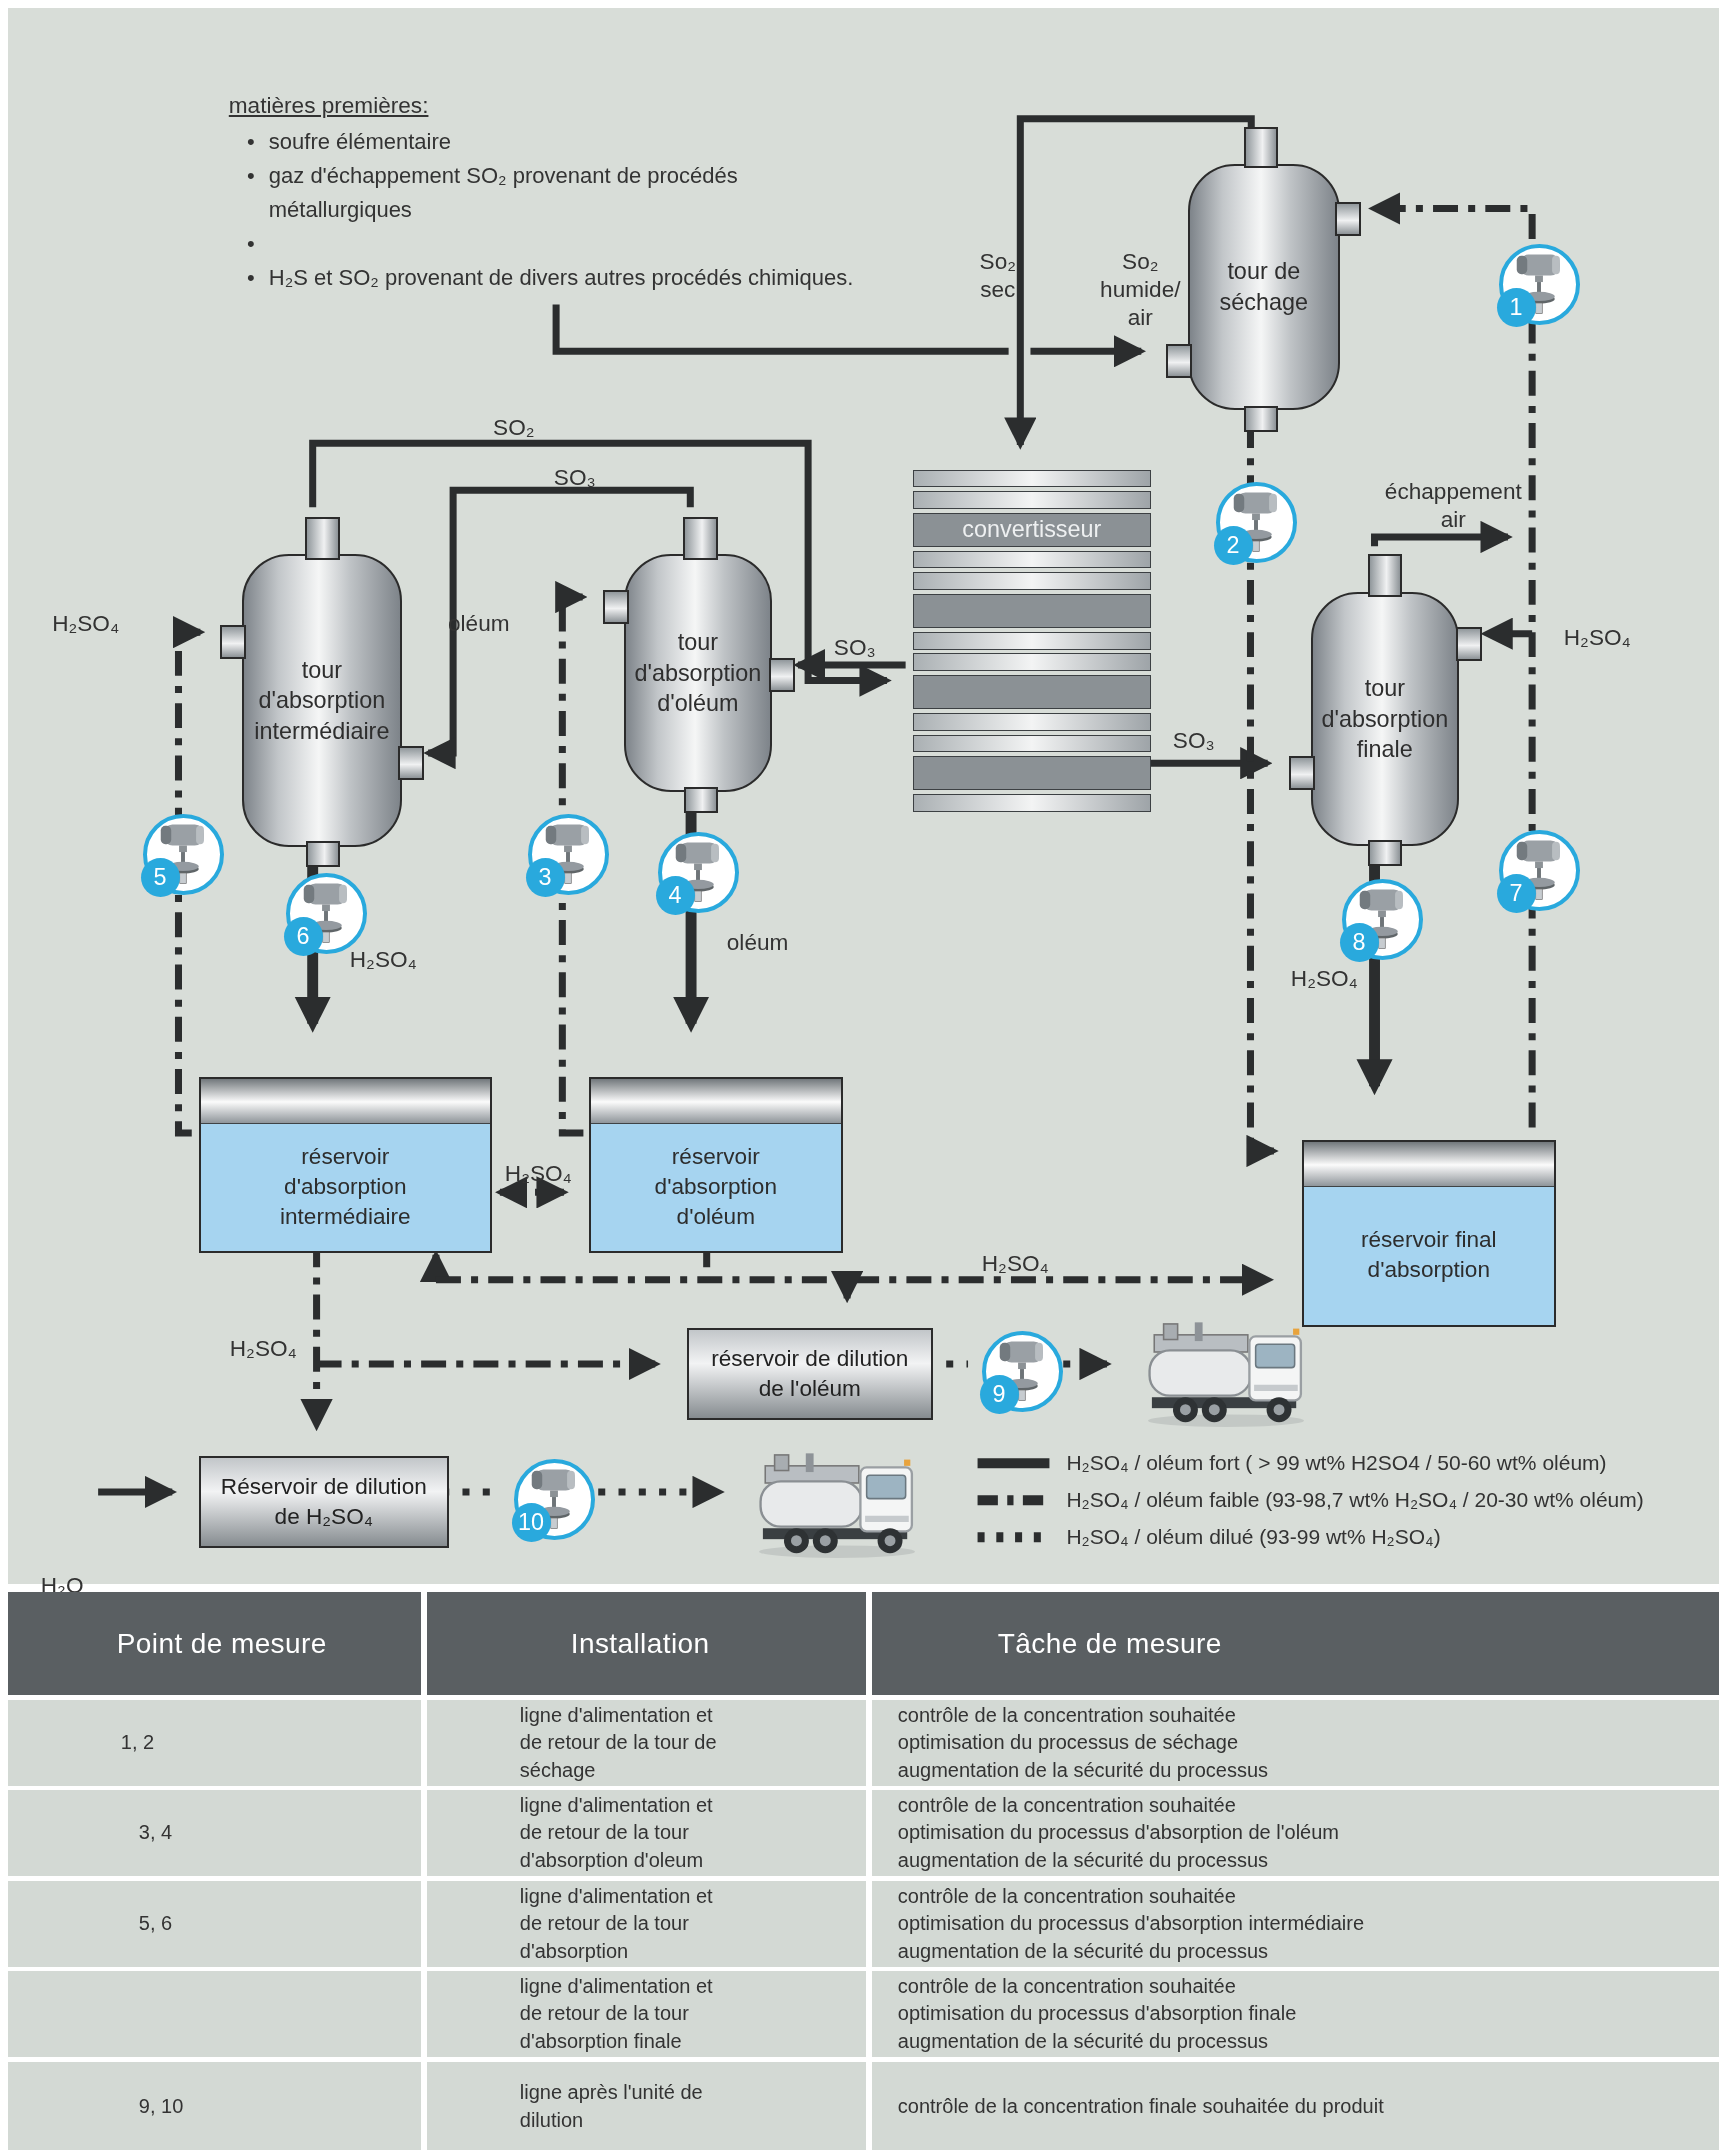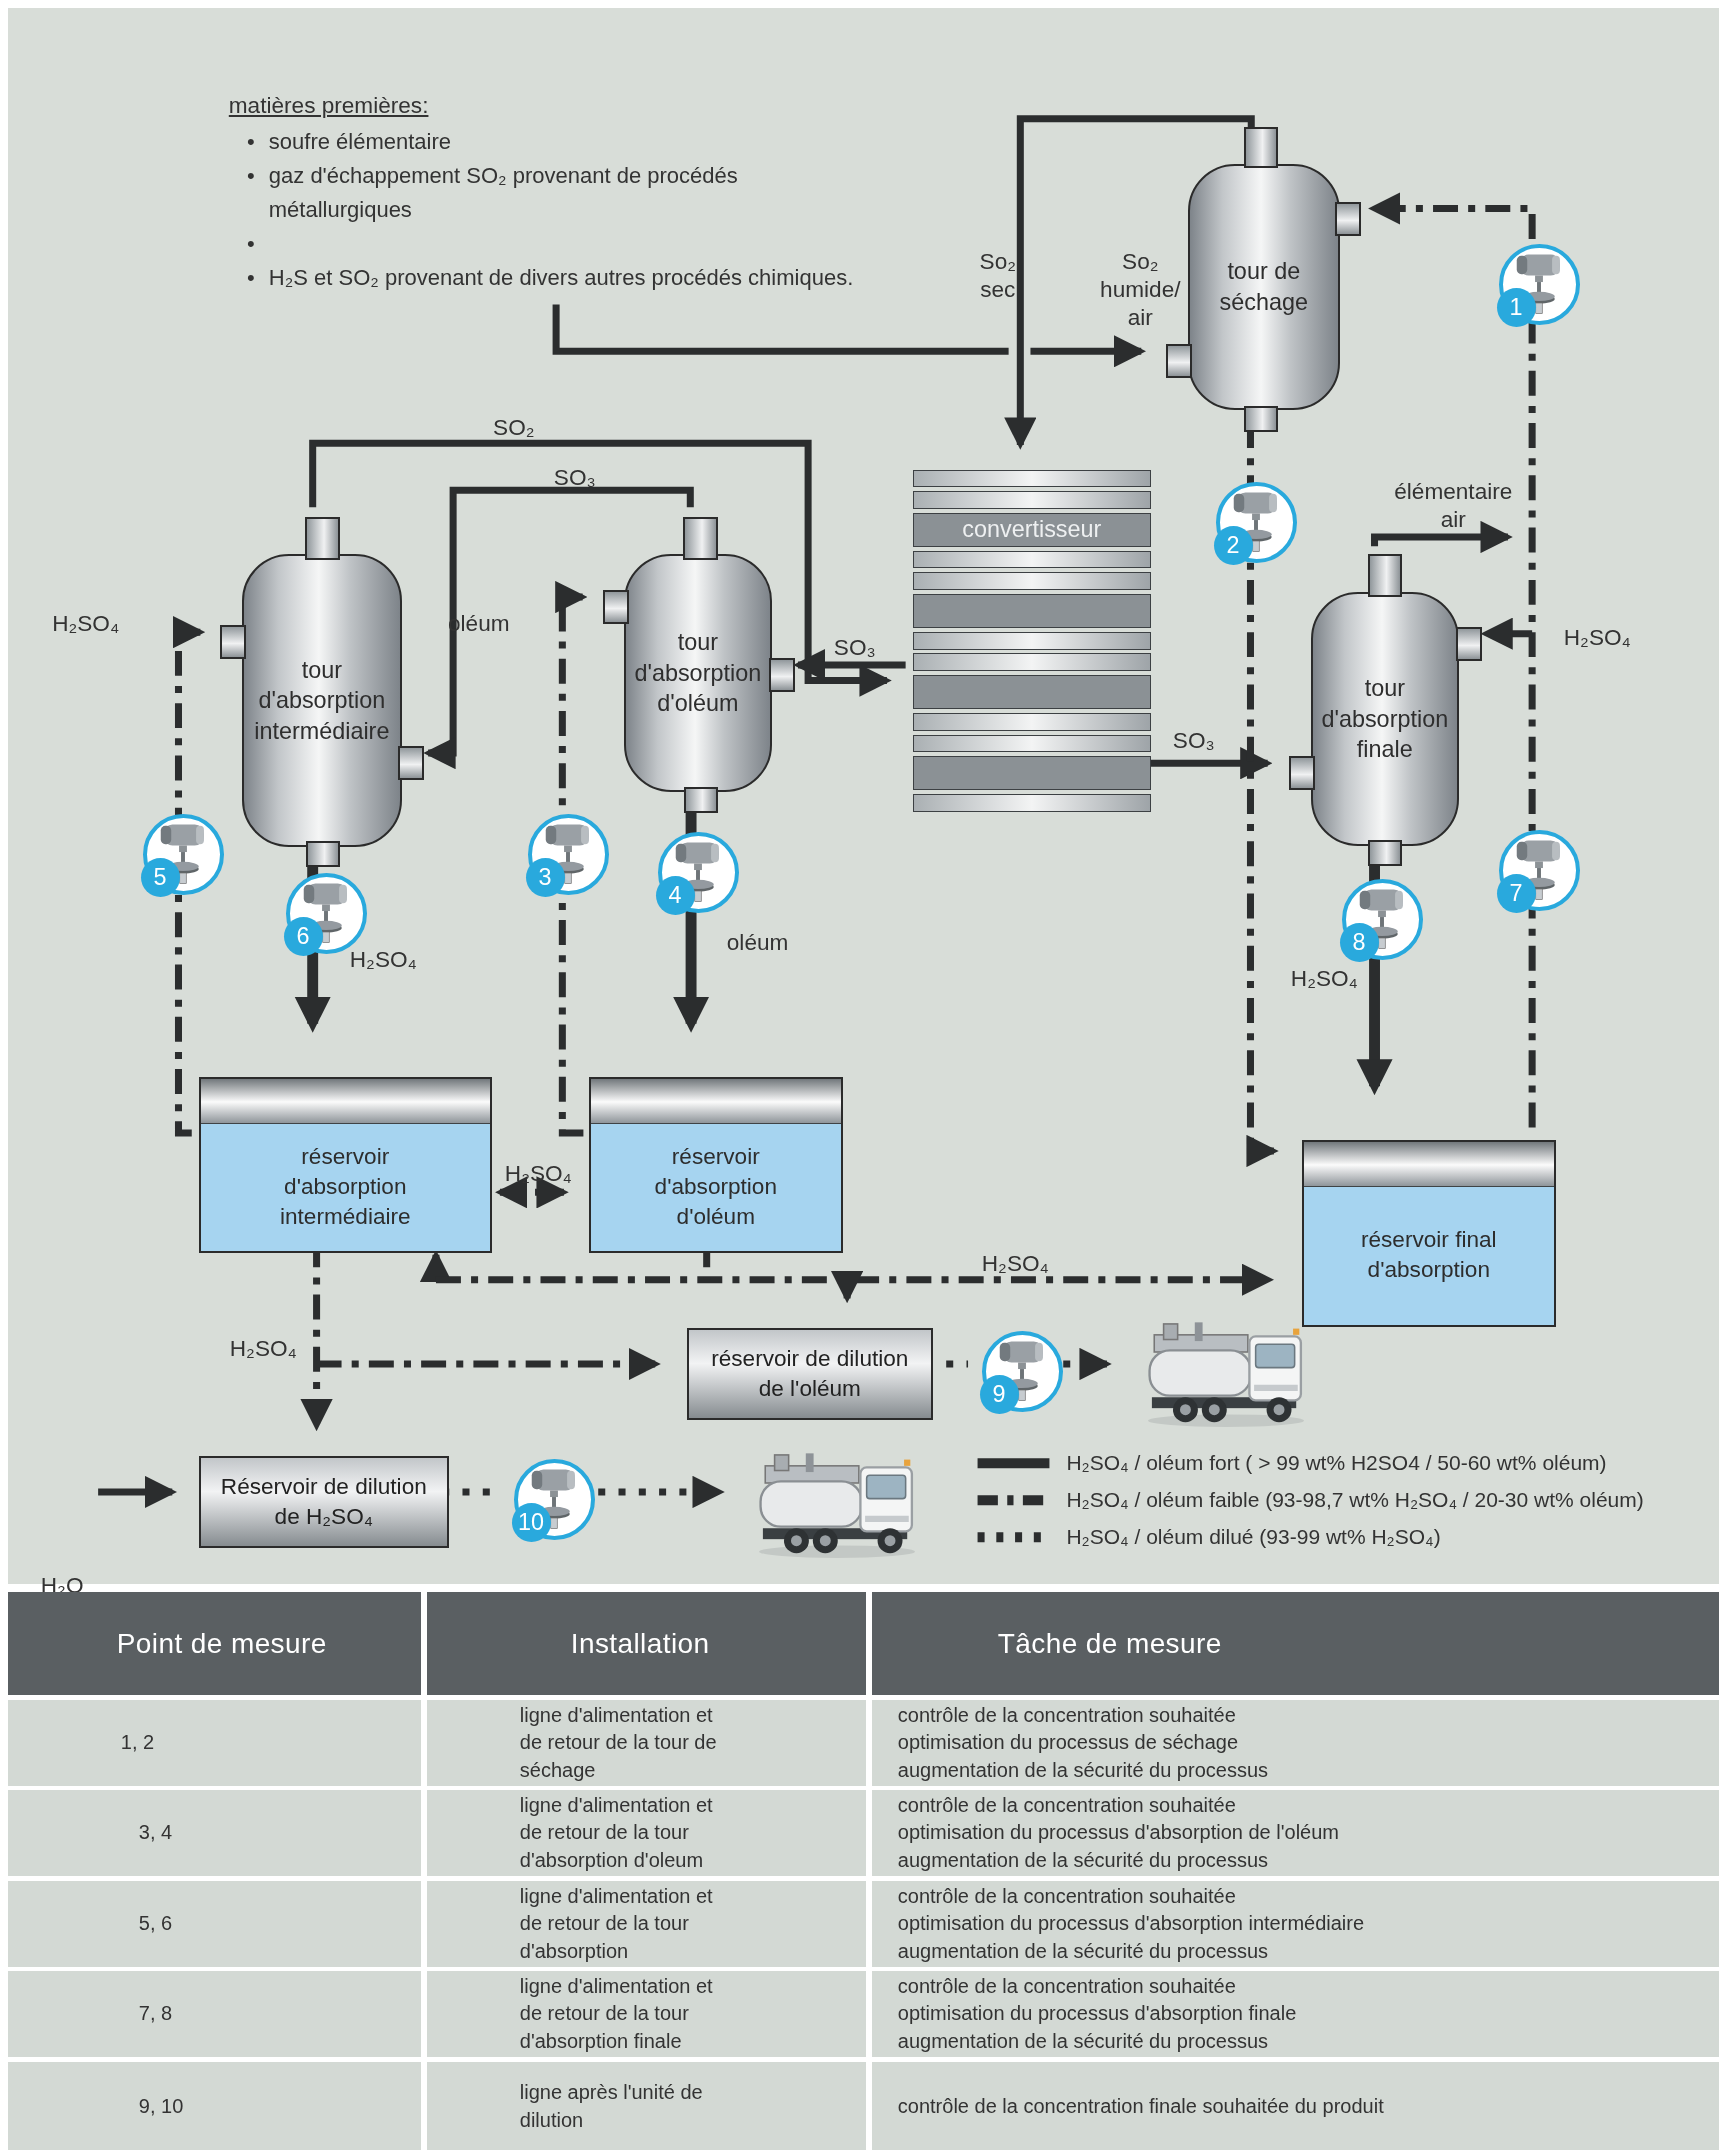--- a/index.html
+++ b/index.html
@@ -196,21 +196,21 @@
 
     <div class="lbl" style="left:943px;top:240px;width:94px;">So₂
 sec</div>
     <div class="lbl" style="left:1078px;top:240px;width:109px;">So₂
 humide/
 air</div>
     <div class="lbl" style="left:467px;top:406px;width:78px;">SO₂</div>
     <div class="lbl" style="left:528px;top:456px;width:78px;">SO₃</div>
     <div class="lbl" style="left:808px;top:626px;width:78px;">SO₃</div>
     <div class="lbl" style="left:1147px;top:719px;width:78px;">SO₃</div>
-    <div class="lbl" style="left:1356px;top:470px;width:179px;">élémentaire
+    <div class="lbl" style="left:1356px;top:470px;width:179px;">échappement
 air</div>
     <div class="lbl lft" style="left:1556px;top:616px;width:125px;">H₂SO₄</div>
     <div class="lbl" style="left:428px;top:602px;width:86px;">oléum</div>
     <div class="lbl" style="left:23.4px;top:602px;width:109px;">H₂SO₄</div>
     <div class="lbl lft" style="left:342px;top:938px;width:117px;">H₂SO₄</div>
     <div class="lbl lft" style="left:719px;top:921px;width:101px;">oléum</div>
     <div class="lbl rgt" style="left:1235px;top:957px;width:115px;">H₂SO₄</div>
     <div class="lbl" style="left:476px;top:1152px;width:109px;">H₂SO₄</div>
     <div class="lbl lft" style="left:974px;top:1242px;width:117px;">H₂SO₄</div>
     <div class="lbl lft" style="left:222px;top:1327px;width:117px;">H₂SO₄</div>
@@ -433,21 +433,20 @@
   <div class="trow" style="top:1881px;height:86px;">
     <div class="cell" style="left:131px;width:281px;">5, 6</div>
     <div class="cell" style="left:512px;width:343px;">ligne d'alimentation et
 de retour de la tour
 d'absorption</div>
     <div class="cell" style="left:890px;width:812px;">contrôle de la concentration souhaitée
 optimisation du processus d'absorption intermédiaire
 augmentation de la sécurité du processus</div>
   </div>
   <div class="trow" style="top:1971px;height:86px;">
-    <div class="cell" style="left:131px;width:281px;">7, 8</div>
     <div class="cell" style="left:512px;width:343px;">ligne d'alimentation et
 de retour de la tour
 d'absorption finale</div>
     <div class="cell" style="left:890px;width:812px;">contrôle de la concentration souhaitée
 optimisation du processus d'absorption finale
 augmentation de la sécurité du processus</div>
   </div>
   <div class="trow" style="top:2062px;height:89px;">
     <div class="cell" style="left:131px;width:281px;">9, 10</div>
     <div class="cell" style="left:512px;width:343px;">ligne après l'unité de

